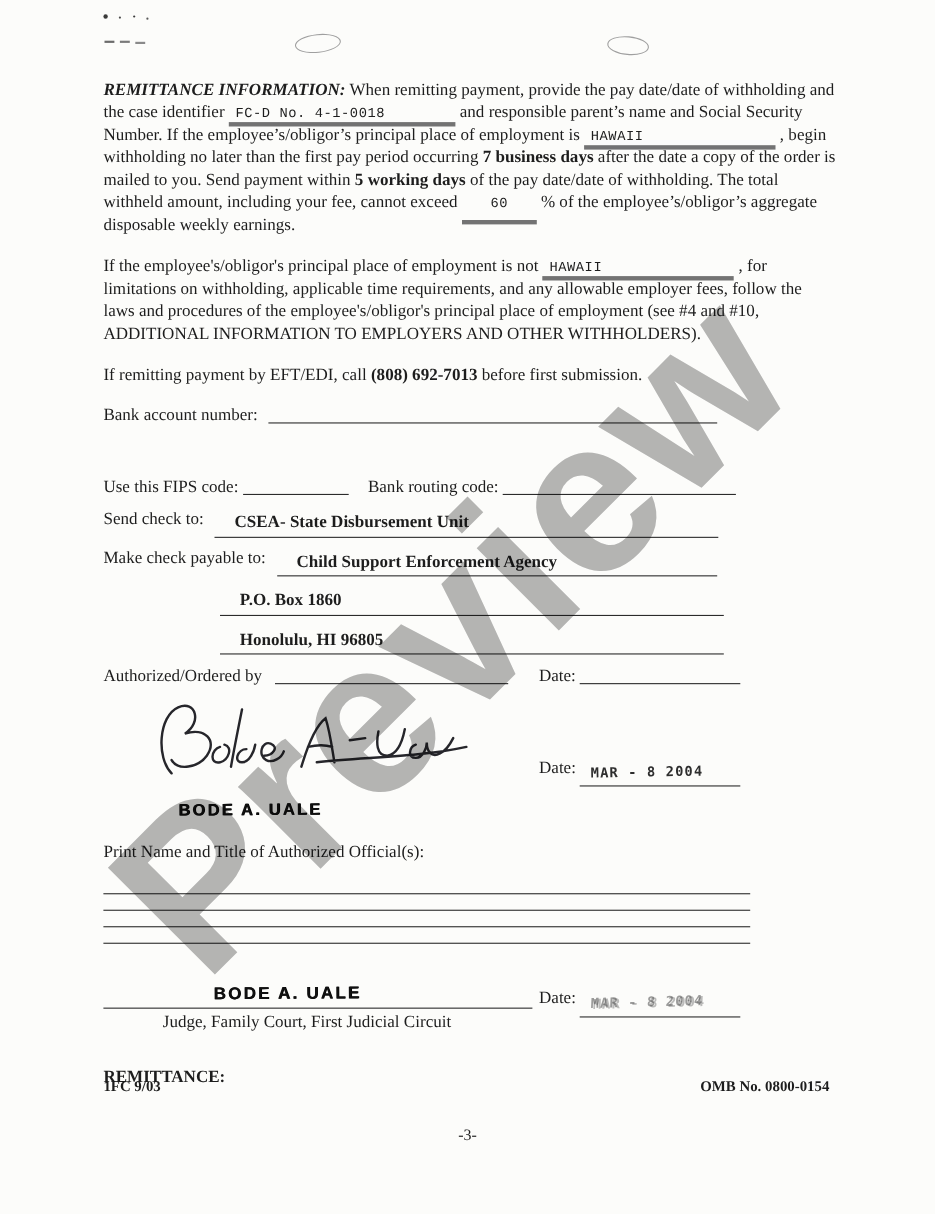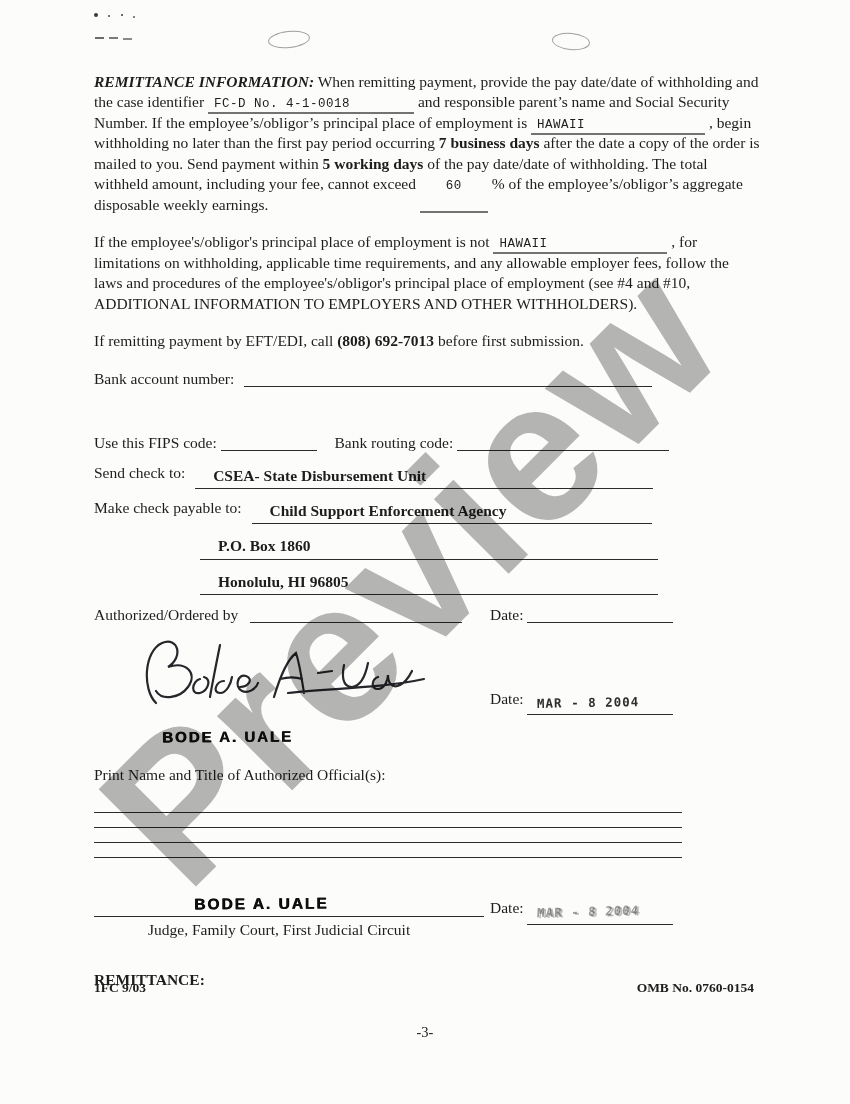--- a/index.html
+++ b/index.html
@@ -26,25 +26,25 @@
   .ticks{ position:absolute; left:95px; top:37px; width:9px; height:2px; background:#6b6b6b;
           box-shadow:14px 0 0 #7a7a7a, 28px 1px 0 #8a8a8a; }
   .ellipse{ position:absolute; border:1.5px solid #9f9f9f; border-radius:50%; }
   .e1{ left:268px; top:31px; width:42px; height:17px; transform:rotate(-6deg); }
   .e2{ left:552px; top:33px; width:38px; height:17px; transform:rotate(5deg); }
 
   .para{ margin-bottom:17px; text-align:left; }
   .bi{ font-weight:bold; font-style:italic; }
   .b{ font-weight:bold; }
 
-  .fill{ border-bottom:2px solid #737373; padding:0 6px 1px 6px; }
+  .fill{ border-bottom:4px solid #737373; padding:0 6px 1px 6px; }
   .typed{ font-family:"Liberation Mono", monospace; font-size:12.5px; letter-spacing:.5px; }
   .pad-r{ padding-right:64px; }
   .pad-r2{ padding-right:120px;text-align:center; }
-  .pct{ padding:0 26px 18px 26px; }
+  .pct{ padding:0 26px 8px 26px; }
 
   .blank{ display:inline-block; border-bottom:1px solid #2b2b2b; height:15px; vertical-align:-3px; }
   .w95{ width:96px; } .w215{ width:212px; } .w-acct{ width:408px; }
   .w-auth{ width:212px; } .w-date{ width:146px; }
 
   .form-row{ margin-bottom:9px; white-space:nowrap; }
   .fillline{ display:inline-block; border-bottom:1px solid #2b2b2b; padding:0 0 2px 18px;
              font-weight:bold; vertical-align:-3px; }
   .fl-payable{ width:400px; margin-left:6px; }
   .fl-send{ width:458px; margin-left:6px; }
@@ -187,18 +187,18 @@
     </div>
 
     <div class="important">
       <div class="imp-label">REMITTANCE:</div>
     </div>
 
   </div>
 
   <div class="footer">
     <span>1FC 9/03</span>
-    <span>OMB No. 0760-0154</span>
+    <span>OMB No. 0800-0154</span>
   </div>
 
   <div class="pagenum">-3-</div>
 
 </div>
 
 </body></html>

